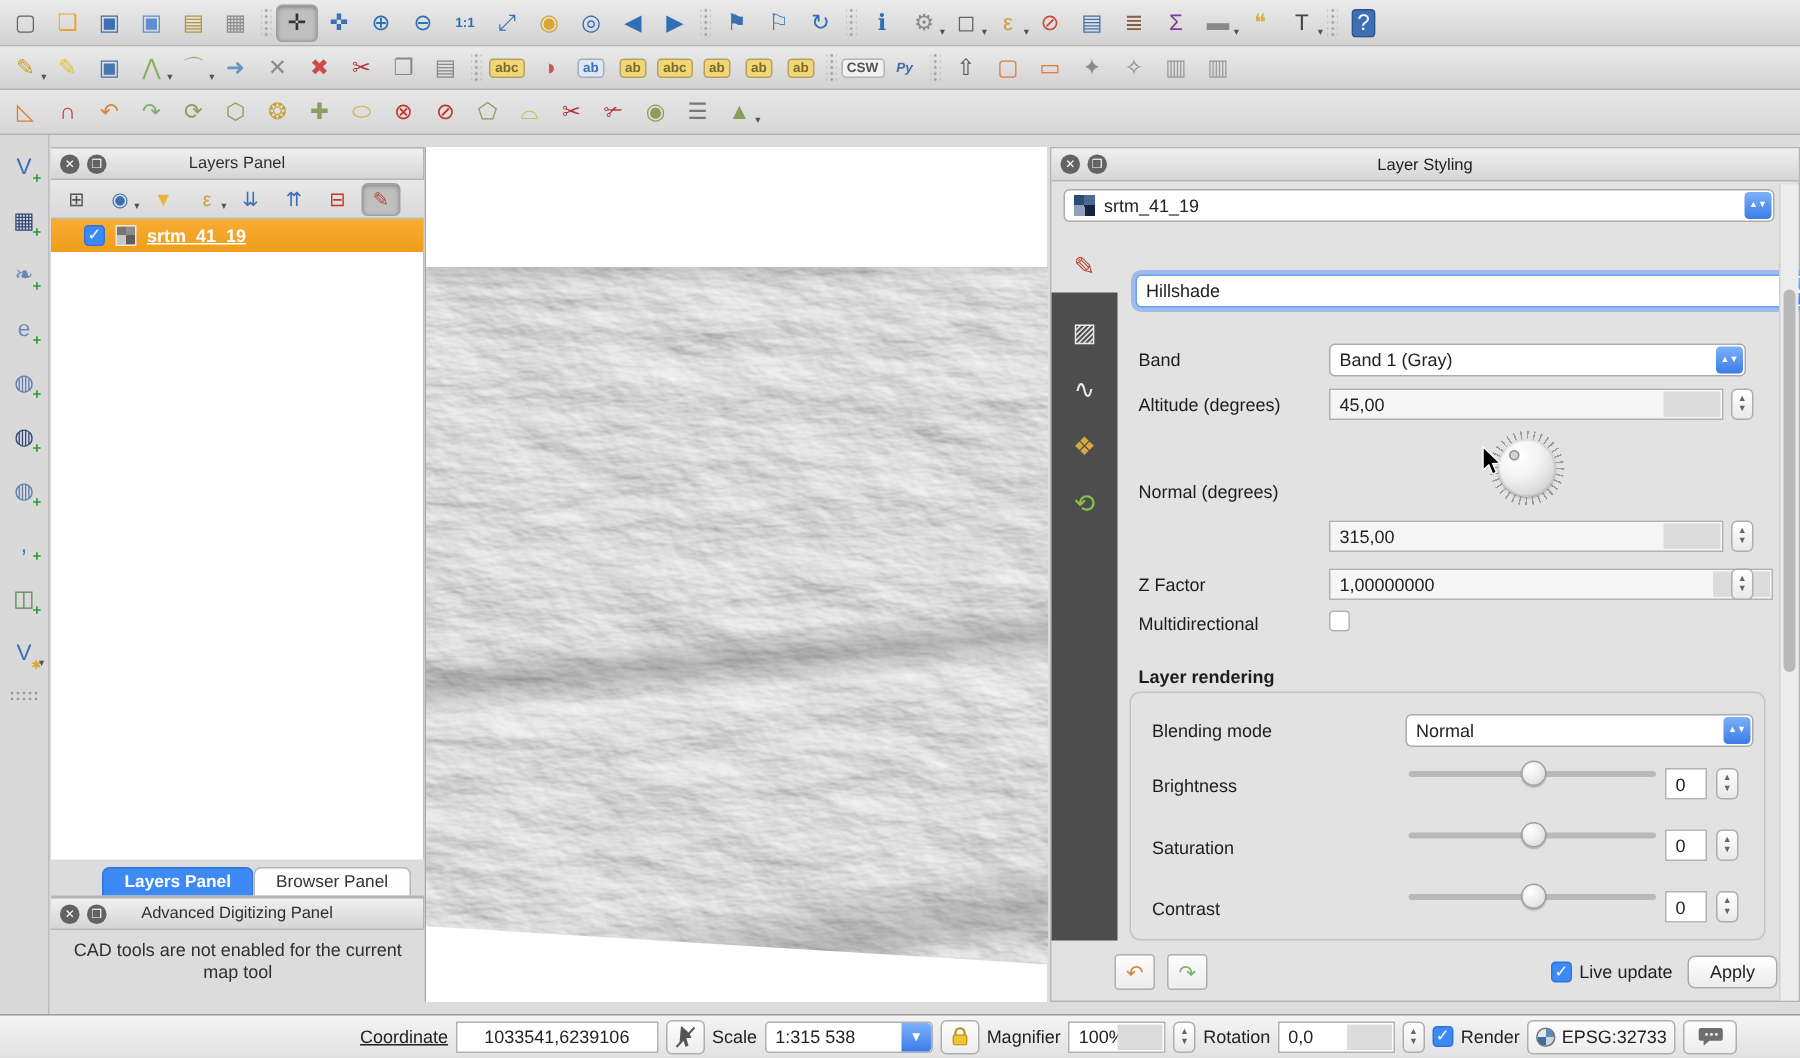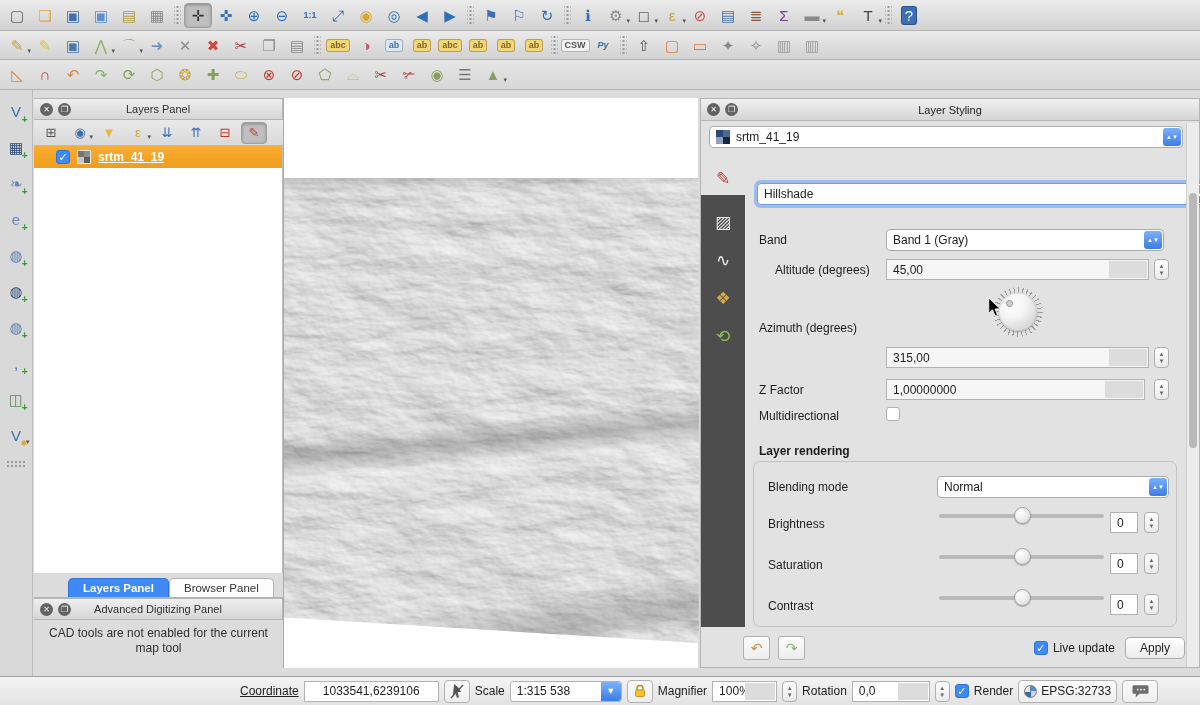--- a/index.html
+++ b/index.html
@@ -505,45 +505,45 @@
       <span>Hillshade</span>
       <span class="dd">▲▼</span>
     </div>
 
     <span class="sp-label" style="left:58px;top:134px;">Band</span>
     <div class="combo" style="position:absolute;left:185px;top:130px;width:278px;">
       <span>Band 1 (Gray)</span>
       <span class="dd">▲▼</span>
     </div>
 
-    <span class="sp-label" style="left:58px;top:164px;margin-left:16px;">Altitude (degrees)</span>
+    <span class="sp-label" style="left:58px;top:164px;">Altitude (degrees)</span>
     <div class="spinfield" style="left:185px;top:160px;width:263px;">
       <span>45,00</span>
       <span class="fillblock"></span>
     </div>
     <span class="stepper" style="left:453px;top:160px;"></span>
 
     <div class="knob-wrap">
       <div class="knob-ticks"></div>
       <div class="knob">
           <span class="ind"></span>
         </div>
       <svg class="cursor-arrow" width="14" height="20" viewBox="0 0 12 19">
         <path d="M1 1 L1 15.5 L4.6 12.2 L7 18 L9.4 17 L7 11.4 L11.8 11.2 Z" fill="#000" stroke="#fff" stroke-width="0.8"></path>
       </svg>
     </div>
-    <span class="sp-label" style="left:58px;top:222px;">Azimuth (degrees)</span>
+    <span class="sp-label" style="left:58px;top:222px;">Normal (degrees)</span>
     <div class="spinfield" style="left:185px;top:248px;width:263px;">
       <span>315,00</span>
       <span class="fillblock"></span>
     </div>
     <span class="stepper" style="left:453px;top:248px;"></span>
 
     <span class="sp-label" style="left:58px;top:284px;">Z Factor</span>
-    <div class="spinfield" style="left:185px;top:280px;width:259px;">
+    <div class="spinfield" style="left:185px;top:280px;width:296px;">
       <span>1,00000000</span>
       <span class="fillblock"></span>
     </div>
     <span class="stepper" style="left:453px;top:280px;"></span>
 
     <span class="sp-label" style="left:58px;top:310px;">Multidirectional</span>
     <span class="cb" style="position:absolute;left:185px;top:308px;"></span>
 
     <span class="sp-label" style="left:58px;top:345px;font-weight:bold;">Layer rendering</span>
     <div class="groupbox">

